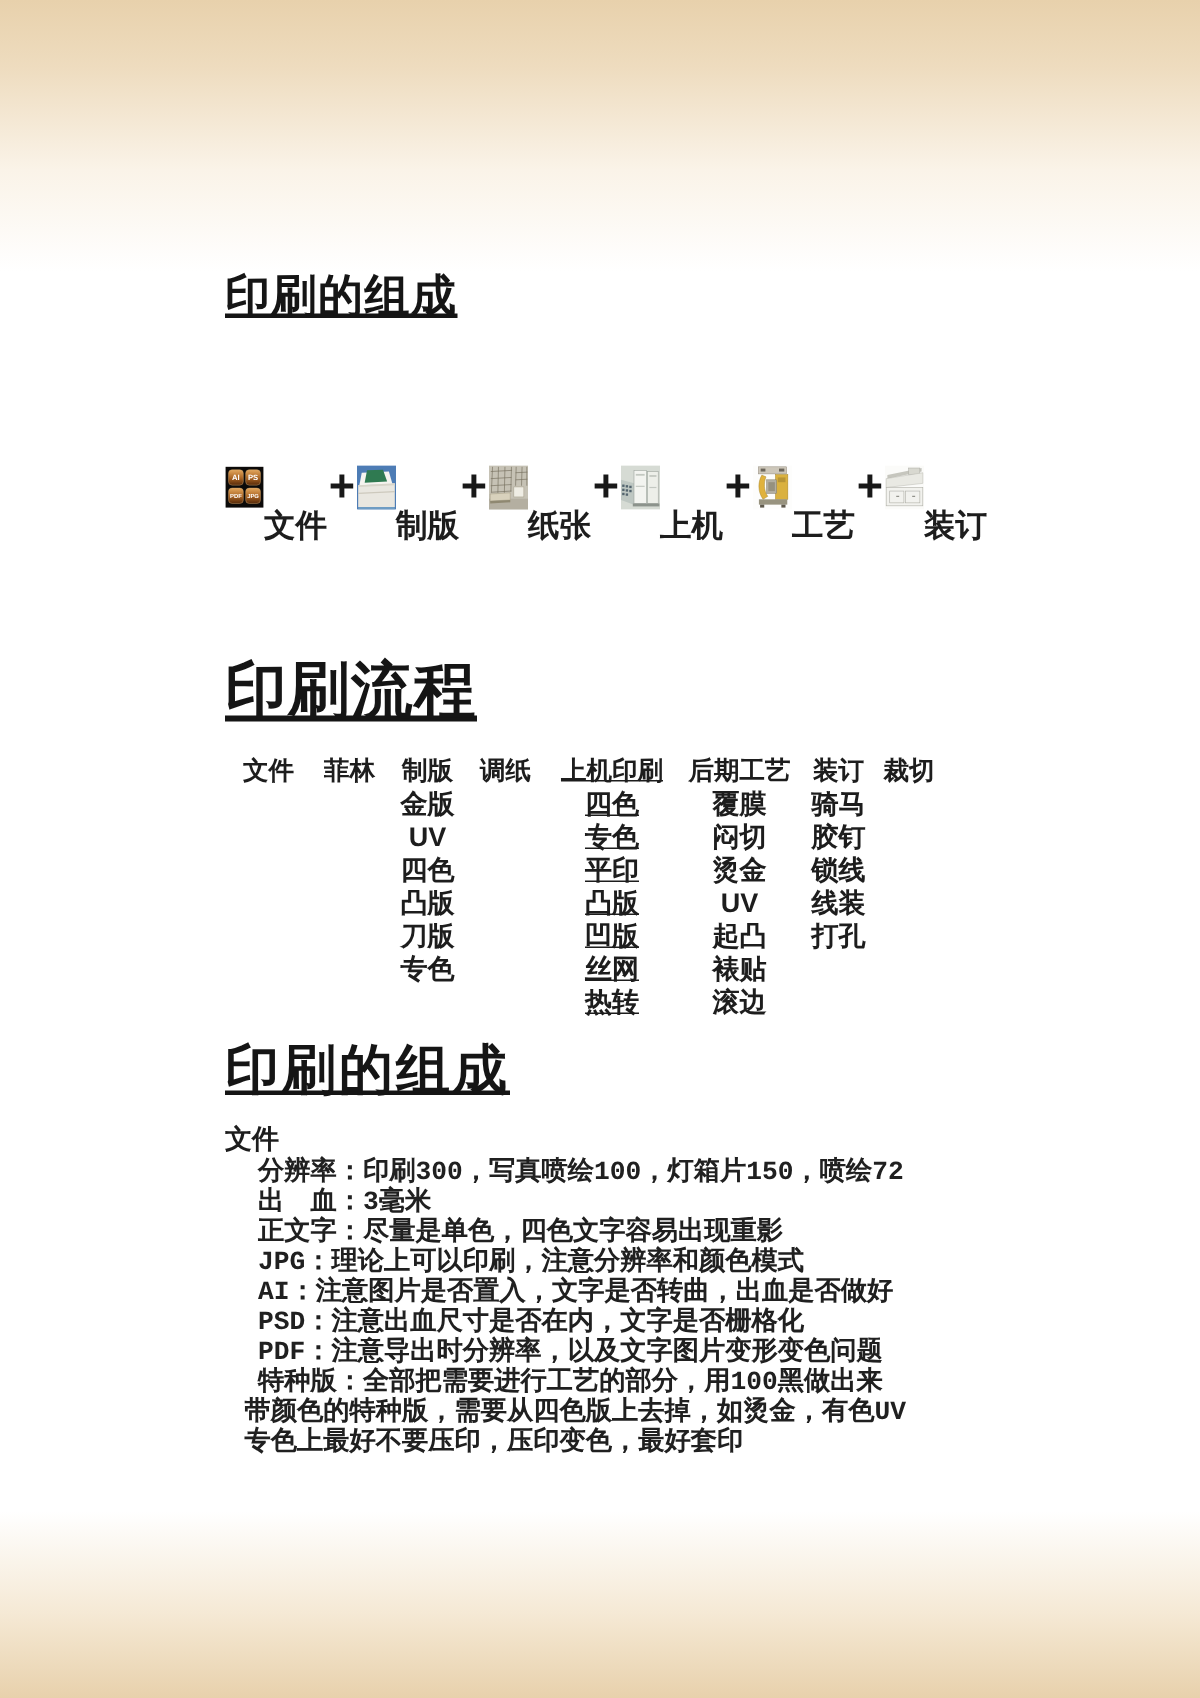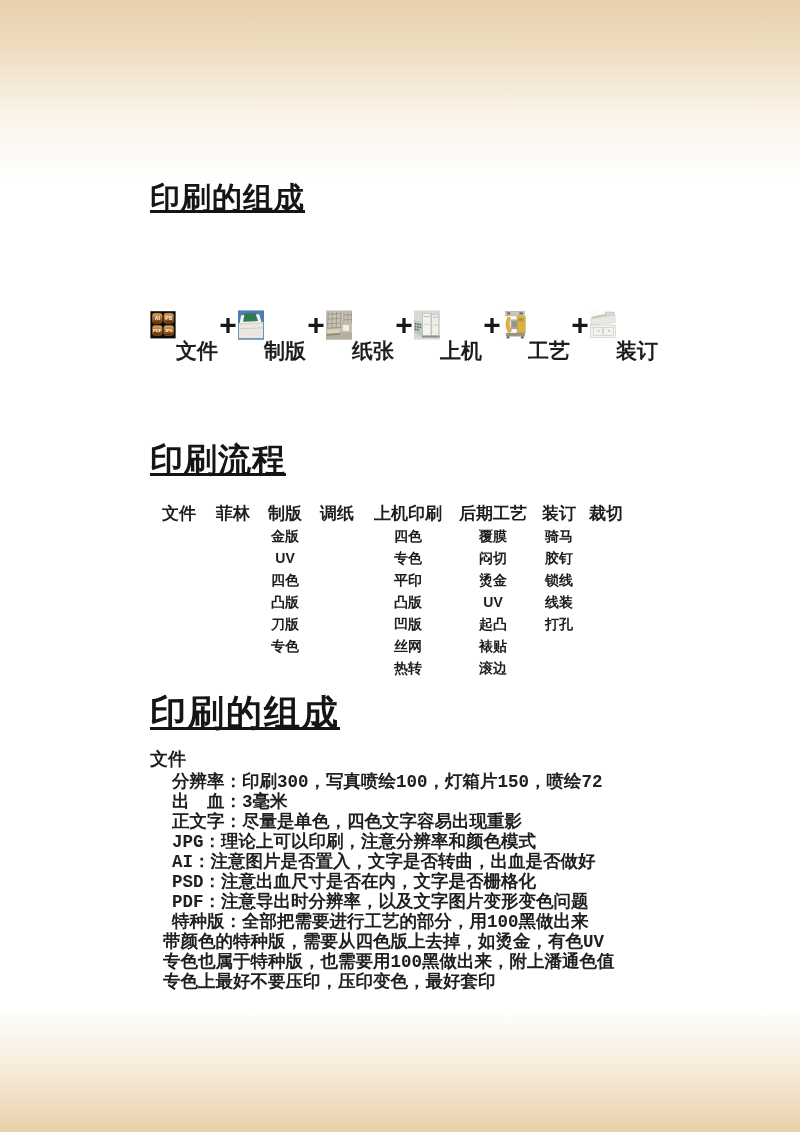--- a/index.html
+++ b/index.html
@@ -20,33 +20,33 @@
   .sec-composition { position:absolute; top:180px; left:150px; width:508px; }
   .sec-composition h2 { font-size:30px; line-height:36px; letter-spacing:1px; }
   .img-row { margin-top:72px; display:flex; justify-content:space-between; align-items:flex-start; }
   .img-item { display:flex; flex-direction:row; align-items:flex-end; width:68px; }
   .img-item svg { width:68px; height:74px; display:block; }
   .caption { margin-top:7px; font-size:21px; line-height:22px; white-space:nowrap; }
   .plus { font-size:30px; line-height:30px; margin-top:22px; color:#181818; }
 
   
   .sec-flow { position:absolute; top:441px; left:0; width:800px; }
-  .sec-flow h2 { margin-left:150px; font-size:33px; line-height:38px; letter-spacing:1px; }
+  .sec-flow h2 { margin-left:150px; font-size:41px; line-height:38px; letter-spacing:1px; }
   .flow-table { position:relative; margin-top:24px; height:190px; }
   .flow-col { position:absolute; top:0; text-align:center; }
   .flow-col:nth-child(1){ left:152px; width:54px; }
   .flow-col:nth-child(2){ left:206px; width:54px; }
   .flow-col:nth-child(3){ left:258px; width:54px; }
   .flow-col:nth-child(4){ left:309px; width:56px; }
-  .flow-col:nth-child(5){ left:371px; width:74px; }
+  .flow-col:nth-child(5){ left:371px; width:74px;text-decoration:underline; }
   .flow-col:nth-child(6){ left:456px; width:74px; }
   .flow-col:nth-child(7){ left:531px; width:56px; }
   .flow-col:nth-child(8){ left:578px; width:56px; }
   .flow-header { font-size:17px; line-height:22px; white-space:nowrap; }
-  .flow-item   { font-size:14px; line-height:22px; white-space:nowrap; }
+  .flow-item   { font-size:18px; line-height:22px; white-space:nowrap; }
 
   
   .sec-notes { position:absolute; top:692px; left:150px; width:560px; }
   .sec-notes h2 { font-size:36px; line-height:42px; letter-spacing:2px; }
   .notes-sub { margin-top:15px; font-size:18px; line-height:20px; }
   .notes-list { margin-top:3px; padding-left:22px;font-family:Liberation Mono, monospace; }
   .note-line { font-size:17.5px; line-height:20px; white-space:nowrap; color:#202020; }
   .note-line:nth-child(n+9) { margin-left:-9px; }
 </style>
 </head>
@@ -257,18 +257,17 @@
     <div class="notes-list">
         <div class="note-line">分辨率：印刷300，写真喷绘100，灯箱片150，喷绘72</div>
         <div class="note-line">出　血：3毫米</div>
         <div class="note-line">正文字：尽量是单色，四色文字容易出现重影</div>
         <div class="note-line">JPG：理论上可以印刷，注意分辨率和颜色模式</div>
         <div class="note-line">AI：注意图片是否置入，文字是否转曲，出血是否做好</div>
         <div class="note-line">PSD：注意出血尺寸是否在内，文字是否栅格化</div>
         <div class="note-line">PDF：注意导出时分辨率，以及文字图片变形变色问题</div>
         <div class="note-line">特种版：全部把需要进行工艺的部分，用100黑做出来</div>
         <div class="note-line">带颜色的特种版，需要从四色版上去掉，如烫金，有色UV</div>
-        <div class="note-line">专色也属于特种版，也需要用100黑做出来，附上潘通色值</div>
         <div class="note-line">专色上最好不要压印，压印变色，最好套印</div>
       </div>
   </section>
 
 </div>
 
 </body></html>

